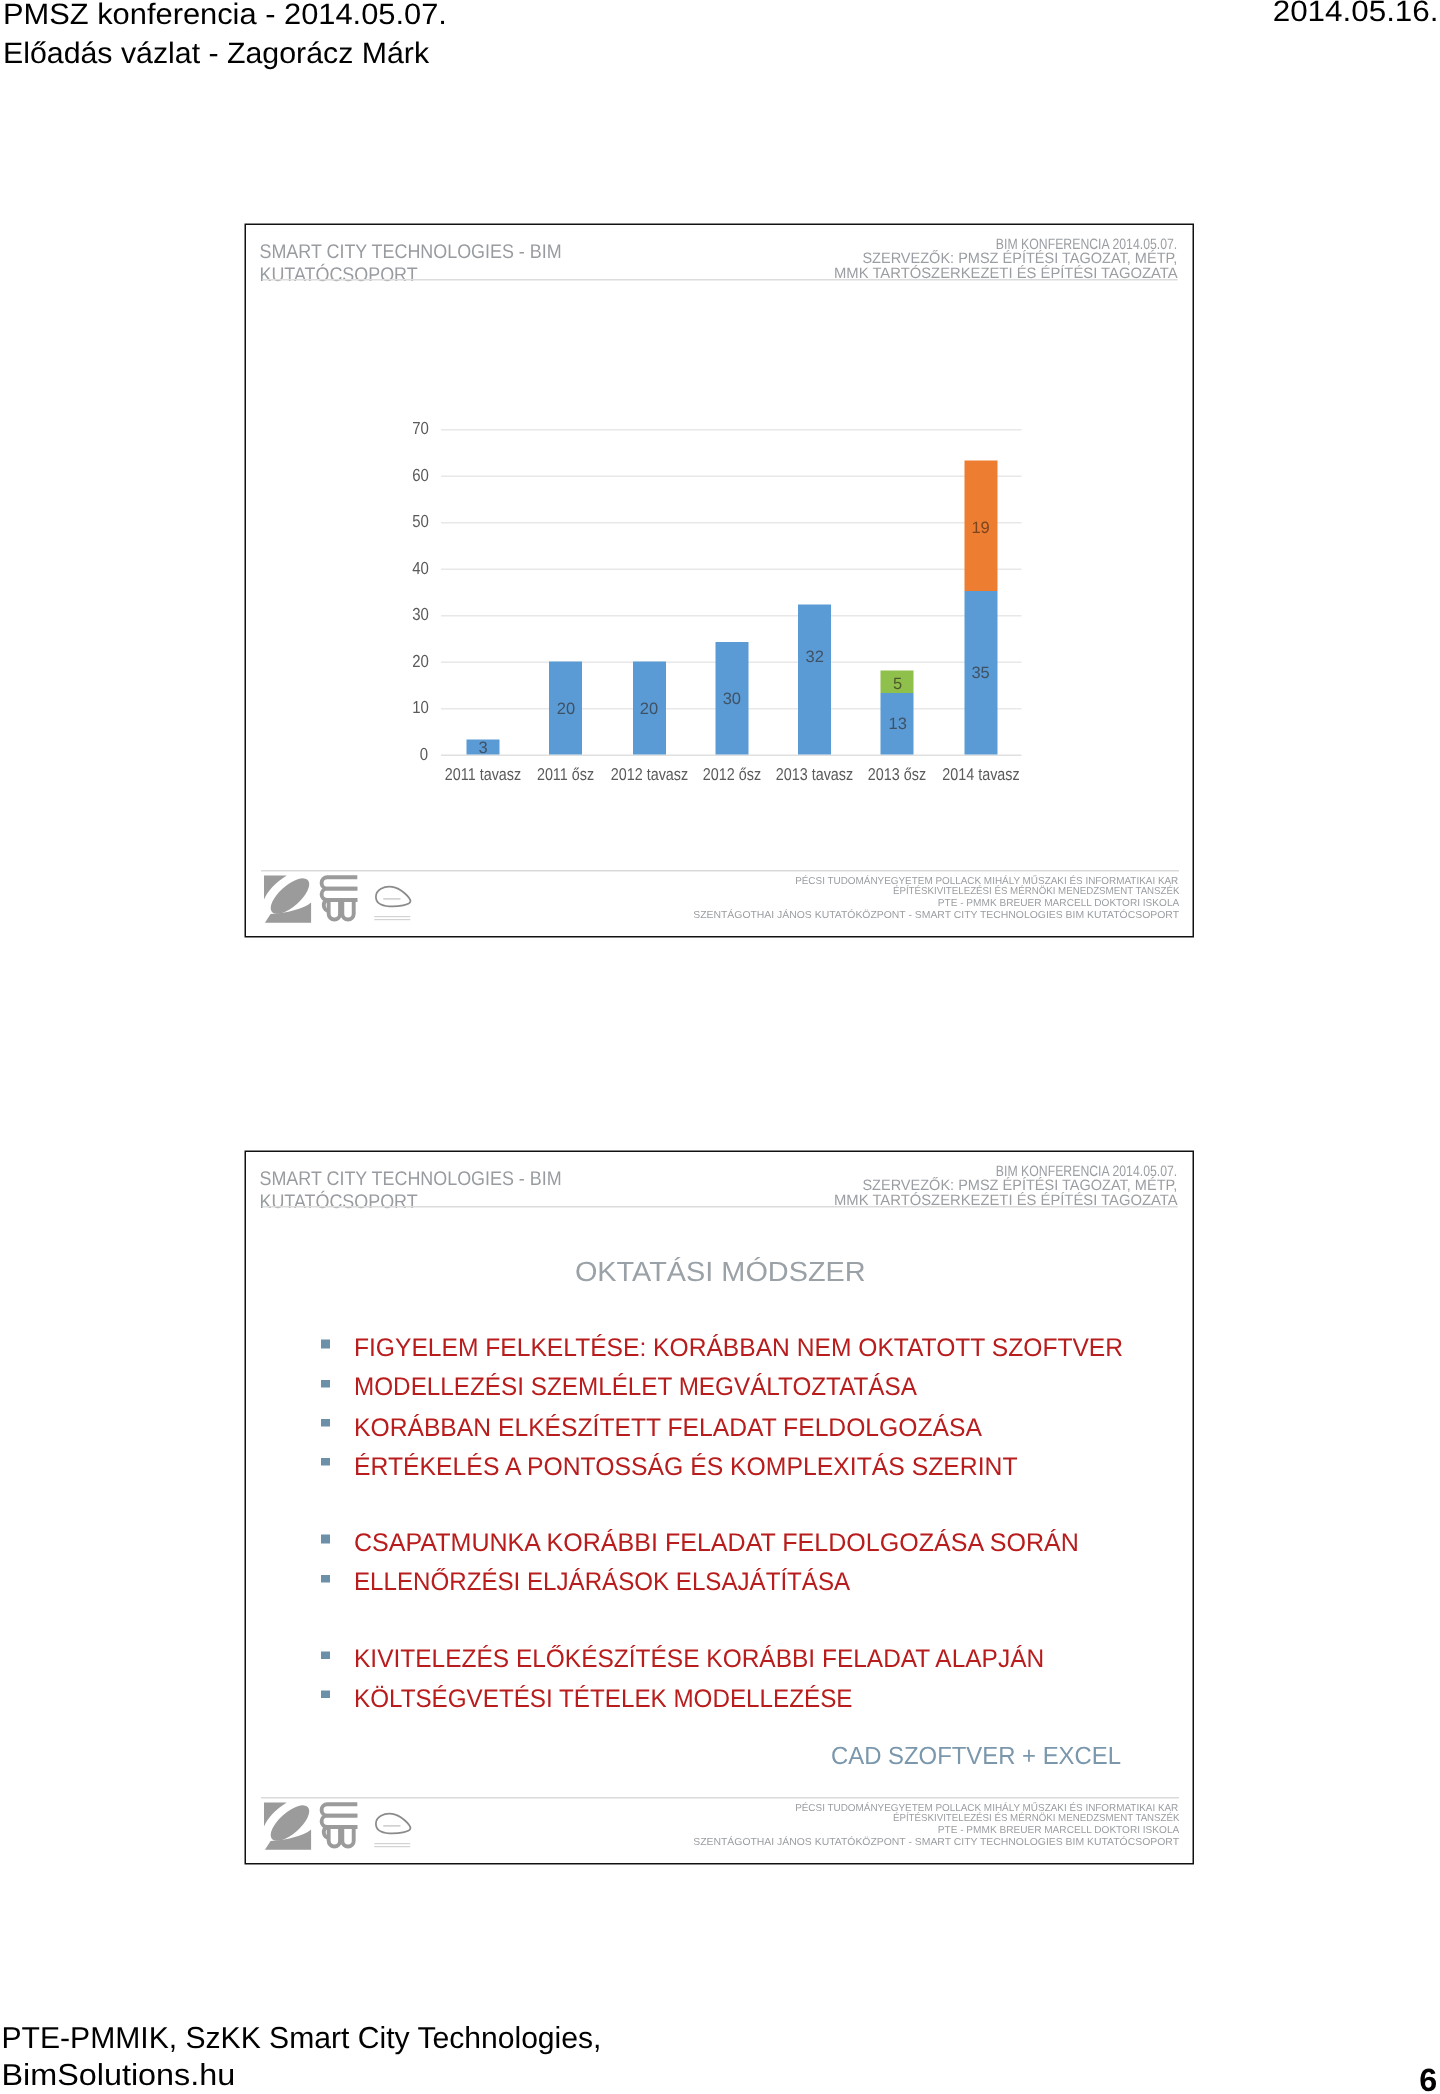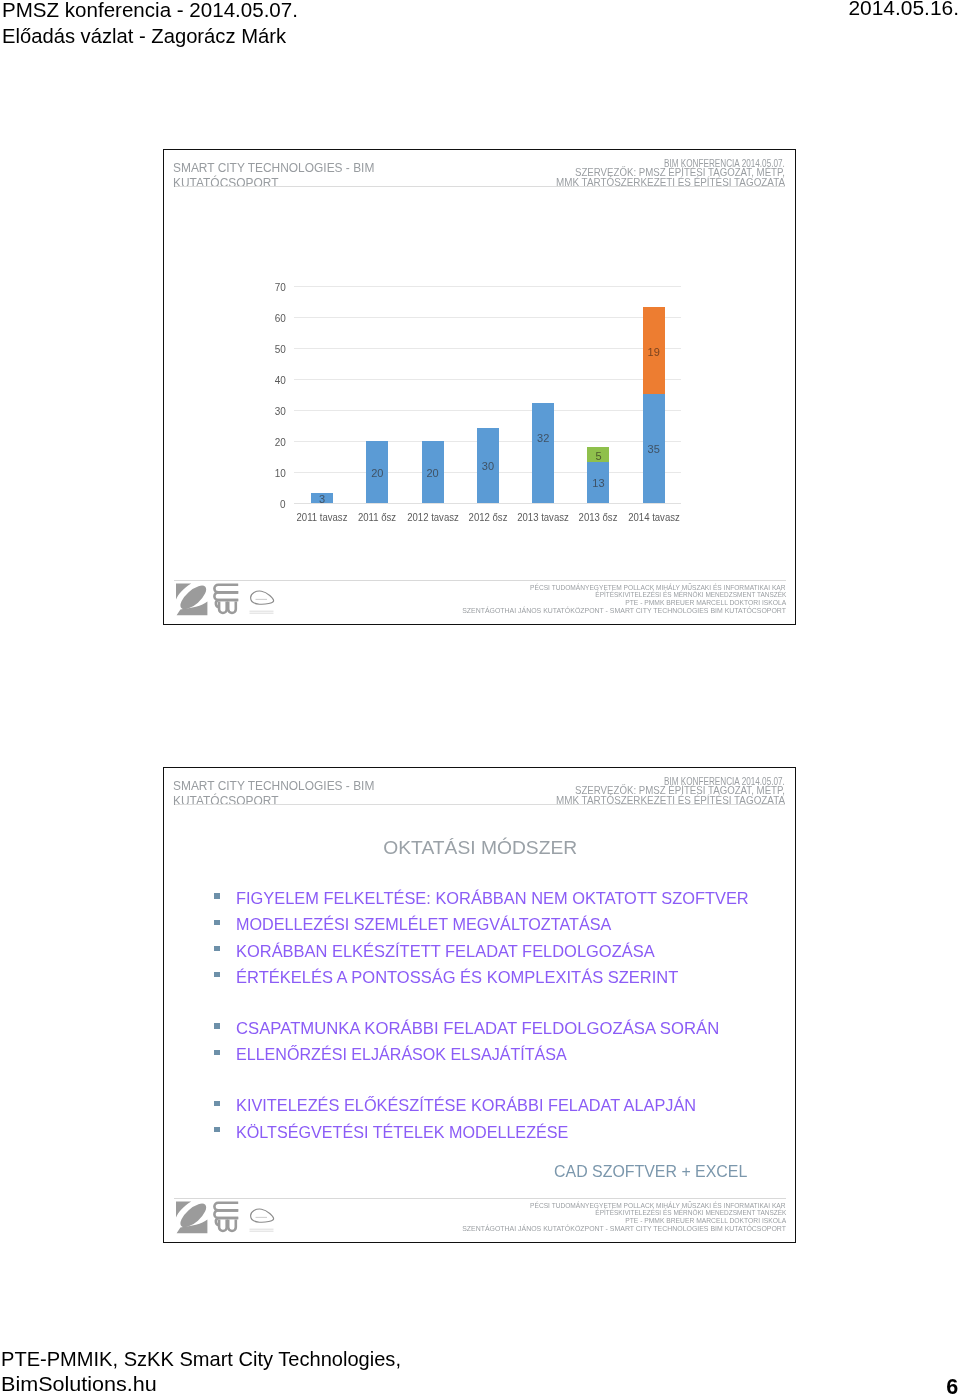--- a/index.html
+++ b/index.html
@@ -84,21 +84,21 @@
 
   
   .s2-title { position:absolute; left:0; top:69px; width:632.5px; text-align:center;
       font-size:18.5px; color:#9aa1a7; }
   .s2-title > span { display:inline-block; transform:scaleX(1.04); transform-origin:center; }
   .s2-list { position:absolute; left:0; margin:0; padding:0; list-style:none; width:632.5px; }
   .s2-list.g1 { top:118.2px; }
   .s2-list.g2 { top:248.2px; }
   .s2-list.g3 { top:325.4px; }
   .s2-list li { position:relative; padding-left:71.8px; font-size:17px; line-height:26.2px;
-      color:#8b5cf6; white-space:nowrap; }
+      color:#b91c1c; white-space:nowrap; }
   .s2-list li > span.txt { display:inline-block; transform-origin:left center; }
   .s2-list.g1 li:nth-child(1) > span.txt { transform:scaleX(0.9652); }
   .s2-list.g1 li:nth-child(2) > span.txt { transform:scaleX(0.9519); }
   .s2-list.g1 li:nth-child(3) > span.txt { transform:scaleX(0.9675); }
   .s2-list.g1 li:nth-child(4) > span.txt { transform:scaleX(0.9708); }
   .s2-list.g2 li:nth-child(1) > span.txt { transform:scaleX(0.9824); }
   .s2-list.g2 li:nth-child(2) > span.txt { transform:scaleX(0.9462); }
   .s2-list.g3 li:nth-child(1) > span.txt { transform:scaleX(0.9599); }
   .s2-list.g3 li:nth-child(2) > span.txt { transform:scaleX(0.9498); }
   .s2-list li .bullet { position:absolute; left:50.2px; top:7.2px; width:5.4px; height:5.4px;

